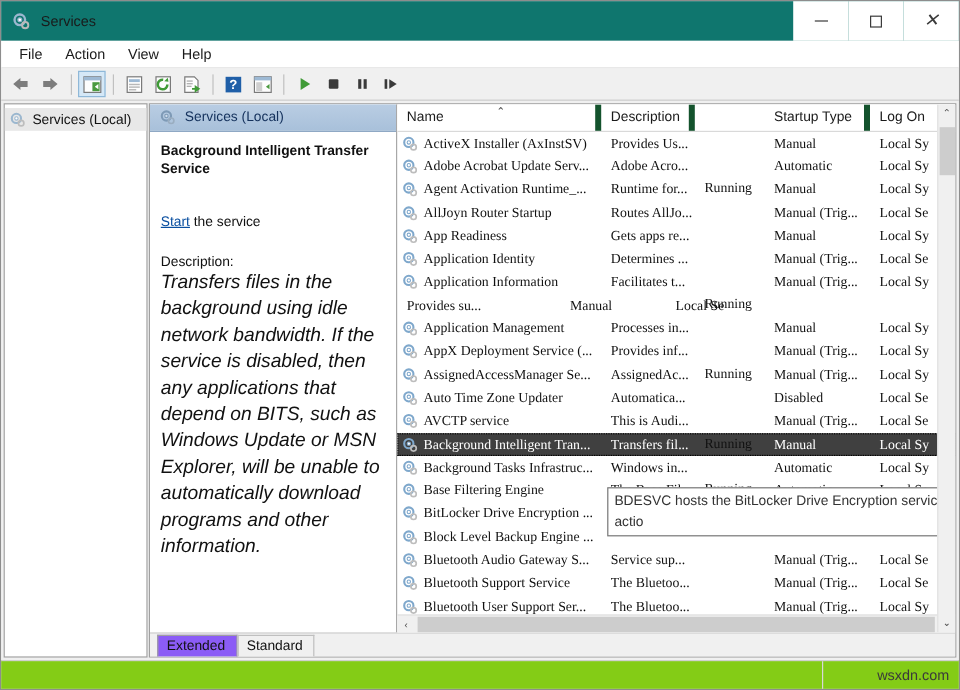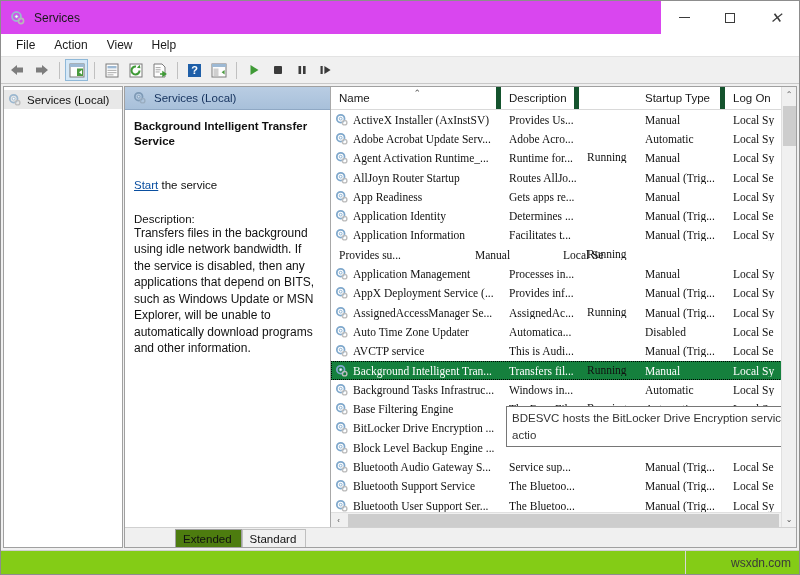--- a/index.html
+++ b/index.html
@@ -13,21 +13,21 @@
     position: relative;
     width: 800px; height: 575px;
     background: #f0f0f0;
     border: 1px solid #8d8d8d;
     display: flex; flex-direction: column;
   }
 
   
   .titlebar {
     height: 33px; flex: 0 0 33px;
-    background: #d946ef;
+    background: #0f766e;
     display: flex; align-items: center;
     padding-left: 9px;
   }
   .title-icon { width: 16px; height: 16px; margin-right: 8px; flex: 0 0 16px; }
   .title-text { font-size: 12px; color: #1a1a1a; }
   .win-btns { margin-left: auto; display: flex; height: 33px; }
   .win-btn {
     width: 46px; height: 33px;
     display: flex; align-items: center; justify-content: center;
     font-size: 12px; color: #3b3b3b;
@@ -113,21 +113,21 @@
   .detail-header .hicon { width: 14px; height: 14px; margin-right: 7px; flex: 0 0 14px; }
   .detail-header .htext { font-size: 11.5px; color: #14315c; }
   .detail-body { padding: 9px 9px 0 9px; overflow: hidden; }
   .svc-title {
     font-size: 11.5px; font-weight: bold; color: #111;
     line-height: 1.33; margin-bottom: 14px;
   }
   .svc-action { font-size: 11.5px; color: #111; margin-bottom: 22px; margin-top: 29px; }
   .svc-action a { color: #0a4fa0; text-decoration: underline; }
   .desc-label { font-size: 11.5px; color: #111; }
-  .desc-text { font-size: 12px; color: #111; line-height: 1.38; }
+  .desc-text { font-size: 16px; color: #111; line-height: 1.38; font-style: italic; }
 
   
   .list-panel {
     flex: 1 1 auto; min-width: 0;
     background: #ffffff;
     border-left: 1px solid #a8a8a8;
     display: flex; flex-direction: column;
     position: relative;
     overflow: hidden;
   }
@@ -155,21 +155,21 @@
   .col-start  { width: 88px;  flex: 0 0 88px; }
   .col-logon  { flex: 1 1 auto; border-right: none; }
 
   .lv-rows { flex: 1 1 auto; overflow: hidden; position: relative; }
   .lv-row {
     height: 19.3px; display: flex; align-items: center;
     font-size: 11.5px; color: #111;
     white-space: nowrap;
     font-family: Liberation Serif, serif;
   }
-  .lv-row.selected { background: #15803d; color: #ffffff; outline: 1px dotted #000; outline-offset: -1px; }
+  .lv-row.selected { background: #404040; color: #ffffff; outline: 1px dotted #000; outline-offset: -1px; }
   .cell { padding-left: 8px; overflow: hidden; white-space: nowrap; }
   .cell.name-cell { display: flex; align-items: center; padding-left: 4px; }
   .cell.name-cell .gicon { width: 14px; height: 14px; margin-right: 4px; flex: 0 0 14px; }
 
   
   .tooltip {
     position: absolute;
     left: 175px; top: 319px;
     width: 285px;
     background: #ffffff;
@@ -223,21 +223,21 @@
     display: flex; align-items: flex-end;
     padding-left: 6px;
     border-top: 1px solid #d0d0d0;
   }
   .tab {
     font-size: 11.5px; color: #111;
     height: 18px; line-height: 18px;
     padding: 0 9px 0 7px;
     position: relative;
   }
-  .tab.active { background: #4d7c0f; border: 1px solid #a0a0a0; border-bottom: none; margin-left: 44px; }
+  .tab.active { background: #8b5cf6; border: 1px solid #a0a0a0; border-bottom: none; }
   .tab.inactive { background: #f0f0f0; border: 1px solid #bfbfbf; border-bottom: none; }
 
   
   .statusbar {
     height: 32px; flex: 0 0 23px;
     background: #84cc16;
     border-top: 1px solid #d0d0d0;
     display: flex; align-items: center;
     position: relative;
   }

